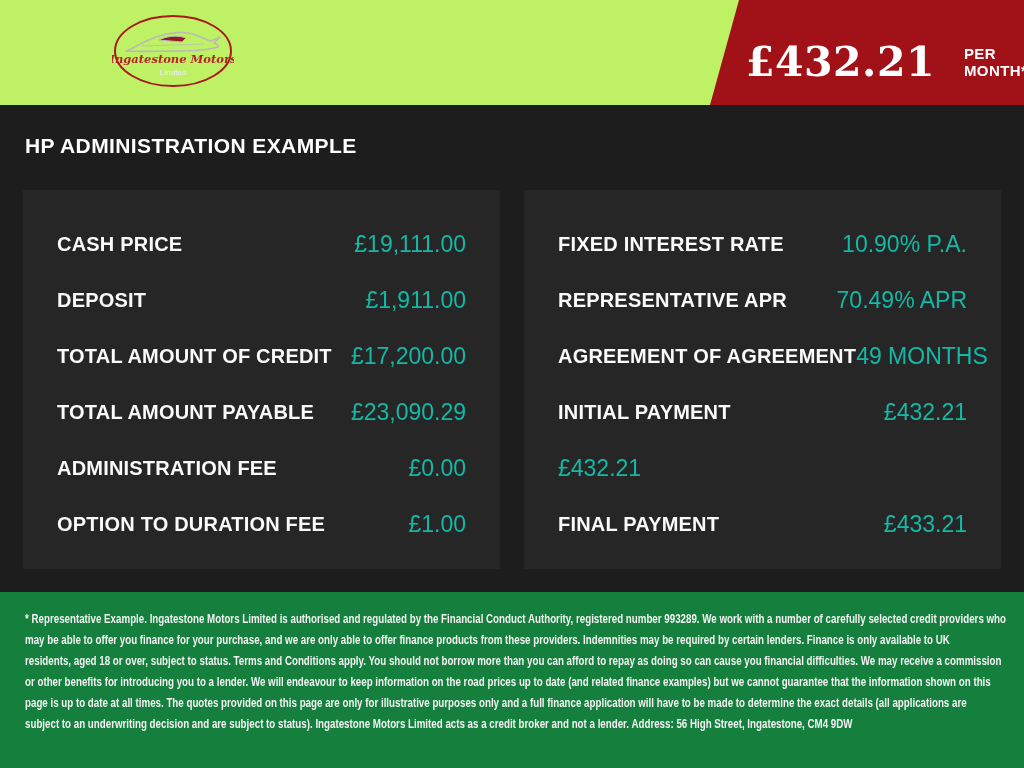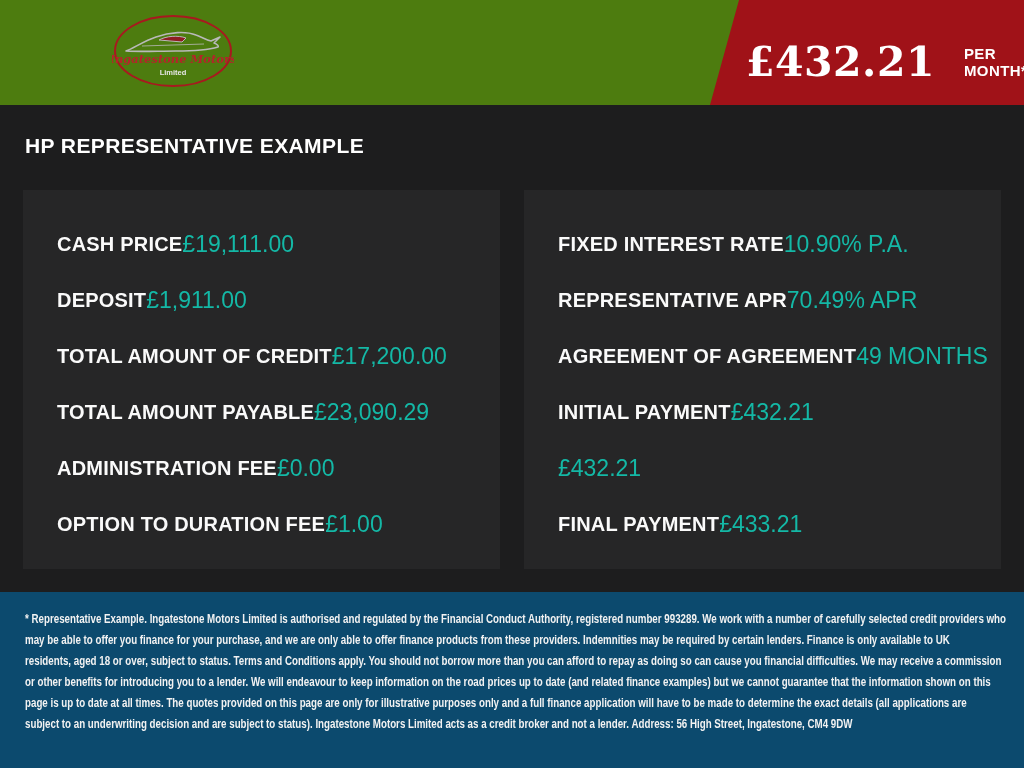--- a/index.html
+++ b/index.html
@@ -2,21 +2,21 @@
 <html><head>
 <meta charset="utf-8">
 <style>
   * { margin: 0; padding: 0; box-sizing: border-box; }
   html, body { width: 1024px; height: 768px; overflow: hidden; }
   body { font-family: "Liberation Sans", sans-serif; background: #1c1c1c; position: relative; }
 
   .stage { position: absolute; top: 0; left: 0; width: 1024px; height: 768px; background: #1d1d1e; }
 
   
-  .header { position: absolute; top: 0; left: 0; width: 1024px; height: 105px; background: #4d7c0f; }
+  .header { position: absolute; top: 0; left: 0; width: 1024px; height: 105px; background: #bef264; }
   .logo { position: absolute; left: 112px; top: 13px; width: 122px; height: 76px; }
 
   .price-banner {
     position: absolute; left: 698px; top: 0; width: 326px; height: 105px;
     background: #a01218;
     -webkit-clip-path: polygon(41px 0, 326px 0, 326px 105px, 12px 105px);
     clip-path: polygon(41px 0, 326px 0, 326px 105px, 12px 105px);
     display: flex; align-items: flex-end; padding-left: 48px; padding-bottom: 22px;
   }
   .price-amount {
@@ -36,33 +36,33 @@
 
   
   .panel {
     position: absolute; top: 190px; width: 477px; height: 379px;
     background: #262627; padding: 26px 34px 0 34px;
   }
   .panel-left  { left: 23px; }
   .panel-right { left: 524px; }
 
   .finance-row {
-    height: 56px; display: flex; justify-content: flex-start; align-items: center;
+    height: 56px; display: flex; justify-content: space-between; align-items: center;
   }
   .finance-label {
     font-size: 20px; font-weight: bold; color: #fafafa; letter-spacing: 0.2px; white-space: nowrap;
   }
   .finance-value {
     font-family: Liberation Sans, sans-serif; font-size: 23px; color: #14b8a6; white-space: nowrap;
   }
 
   
   .disclaimer {
     position: absolute; top: 592px; left: 0; width: 1024px; height: 176px;
-    background: #0c4a6e; padding: 17px 0 0 25px; overflow: hidden;
+    background: #15803d; padding: 17px 0 0 25px; overflow: hidden;
   }
   .disclaimer-line {
     font-size: 12.5px; font-weight: bold; color: #f2f2f2; line-height: 21px;
     white-space: nowrap; transform: scaleX(0.78); transform-origin: 0 50%;
   }
 </style>
 </head>
 <body>
 
 <div class="stage">
@@ -79,21 +79,21 @@
       <text x="61" y="50" text-anchor="middle" font-family="DejaVu Serif, serif" font-style="italic" font-weight="bold" font-size="11.5" fill="#b5242a">Ingatestone Motors</text>
       <text x="61" y="62" text-anchor="middle" font-family="Liberation Sans, sans-serif" font-weight="bold" font-size="7.5" fill="#e8e8e8">Limited</text>
     </svg>
 
     <div class="price-banner" style="background: rgb(160, 18, 24);">
       <span class="price-amount">£432.21</span>
       <span class="price-period">PER MONTH*</span>
     </div>
   </div>
 
-  <div class="page-title">HP REPRESENTATIVE EXAMPLE</div>
+  <div class="page-title">HP ADMINISTRATION EXAMPLE</div>
 
   <div class="panel panel-left" id="panel-left">
   <div class="finance-row">
     <span class="finance-label">CASH PRICE</span>
     <span class="finance-value">£19,111.00</span>
   </div>
 
   <div class="finance-row">
     <span class="finance-label">DEPOSIT</span>
     <span class="finance-value">£1,911.00</span>

